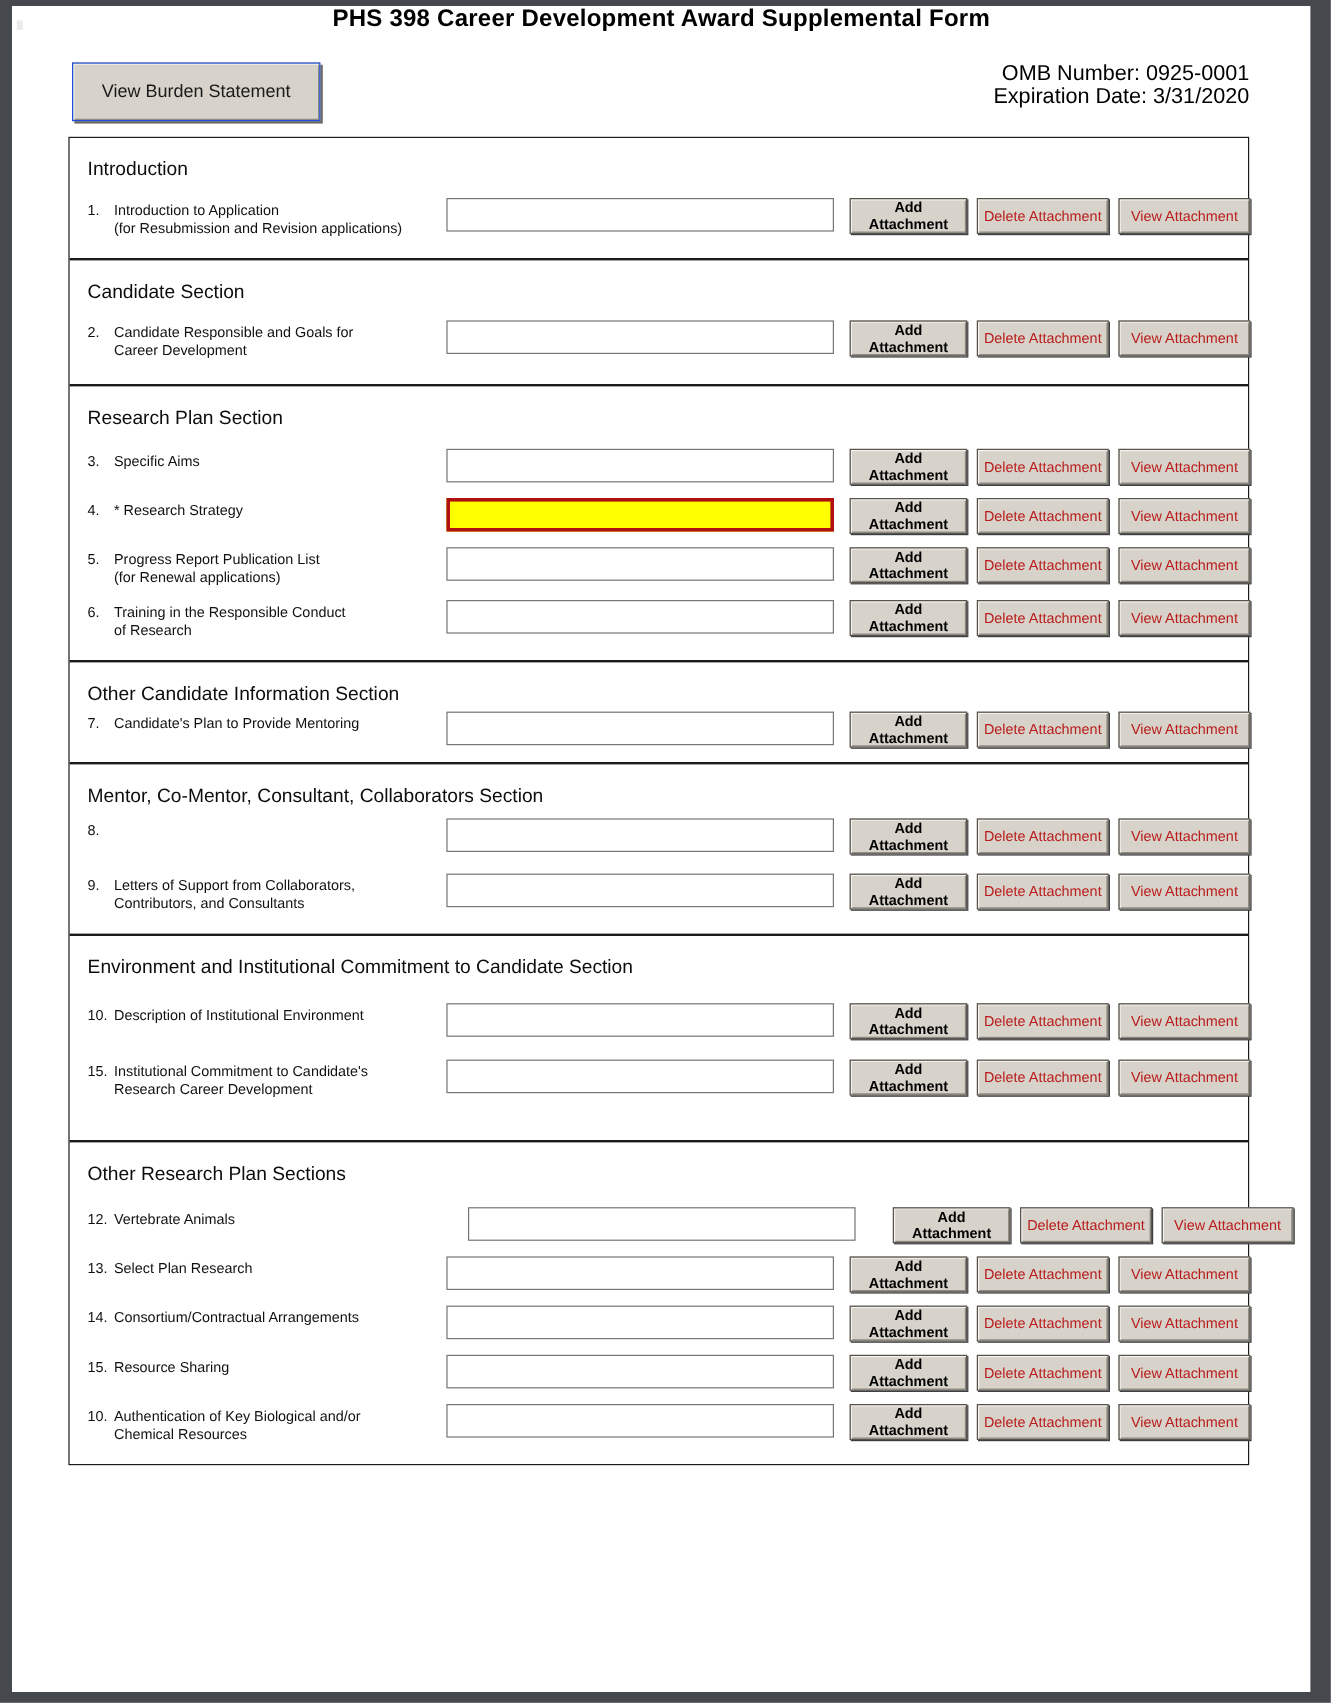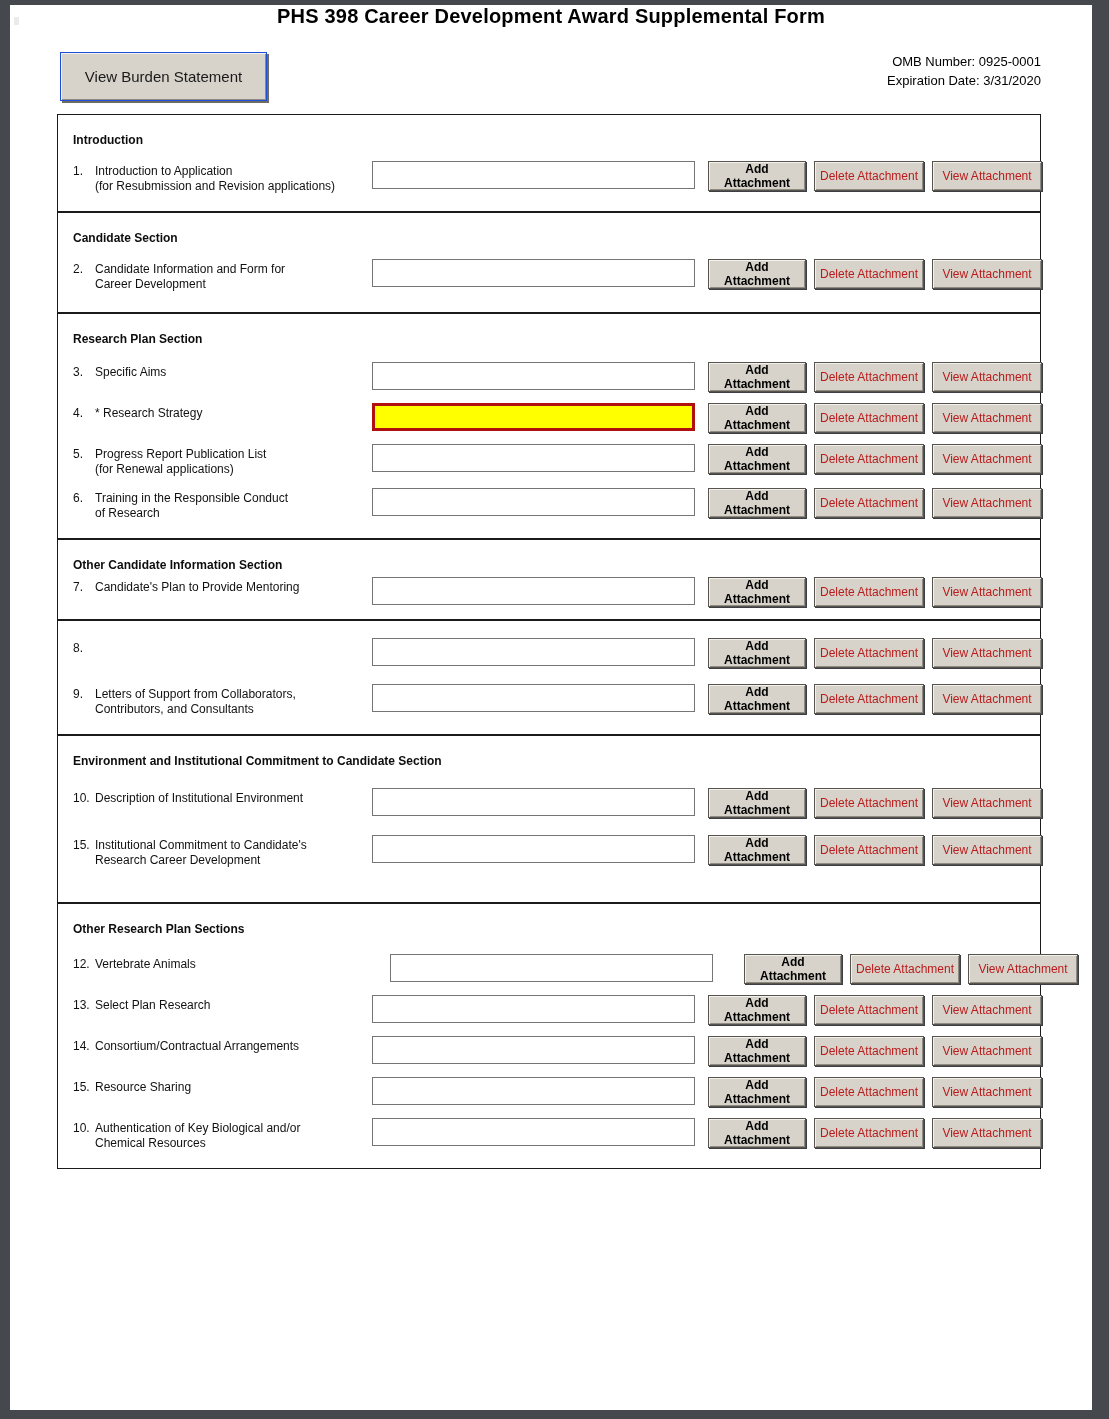--- a/index.html
+++ b/index.html
@@ -31,32 +31,32 @@
     display:flex; justify-content:space-between; align-items:flex-start;
   }
   .burden-btn {
     width:207px; height:49px;
     background:#d7d3ca;
     border:1px solid #1d4ed8;
     box-shadow: inset 1px 1px 0 #f3f1ed, inset -1px -1px 0 #8f8b83, 2px 2px 0 #6e6a64;
     font-family:inherit; font-size:15px; color:#1a1a1a;
     cursor:pointer;
   }
-  .omb { text-align:right; font-size:13px; line-height:19px; color:#000; }
+  .omb { text-align:right; font-size:18px; line-height:19px; color:#000; }
 
   .form-table {
     margin:13px 51px 0 47px;
     width:984px;
     border:1px solid #1b1b1b;
   }
   .section { border-top:2px solid #1b1b1b; padding:8px 0 17px; }
   .section:first-child { border-top:none; }
   .sec-heading {
     margin:10px 0 0 15px;
-    font-size:12px; font-weight:bold; color:#0d0d0d;
+    font-size:16px; font-weight:normal; color:#0d0d0d;
   }
   .row { display:flex; align-items:flex-start; margin-top:12px; }
   .row-label {
     width:314px; flex:none;
     padding-left:15px; padding-top:3px;
     font-size:12px; line-height:15px; color:#111;
     display:flex;
   }
   .row-num { width:22px; flex:none; }
   .row-text span { display:block; }
@@ -129,21 +129,21 @@
         </div>
       </div>
     </div>
 
     <div class="section sec-candidate">
       <div class="sec-heading">Candidate Section</div>
       <div class="row">
         <div class="row-label">
           <span class="row-num">2.</span>
           <span class="row-text">
-            <span>Candidate Information and Form for</span>
+            <span>Candidate Responsible and Goals for</span>
             <span>Career Development</span>
           </span>
         </div>
         <input type="text" class="file-field" value="" style="">
         <div class="btns">
           <button class="btn add">Add Attachment</button>
           <button class="btn dis" disabled="">Delete Attachment</button>
           <button class="btn dis" disabled="">View Attachment</button>
         </div>
       </div>
@@ -223,20 +223,21 @@
         <input type="text" class="file-field" value="" style="">
         <div class="btns">
           <button class="btn add">Add Attachment</button>
           <button class="btn dis" disabled="">Delete Attachment</button>
           <button class="btn dis" disabled="">View Attachment</button>
         </div>
       </div>
     </div>
 
     <div class="section sec-mentor">
+      <div class="sec-heading">Mentor, Co-Mentor, Consultant, Collaborators Section</div>
       <div class="row">
         <div class="row-label">
           <span class="row-num">8.</span>
         </div>
         <input type="text" class="file-field" value="" style="">
         <div class="btns">
           <button class="btn add">Add Attachment</button>
           <button class="btn dis" disabled="">Delete Attachment</button>
           <button class="btn dis" disabled="">View Attachment</button>
         </div>

